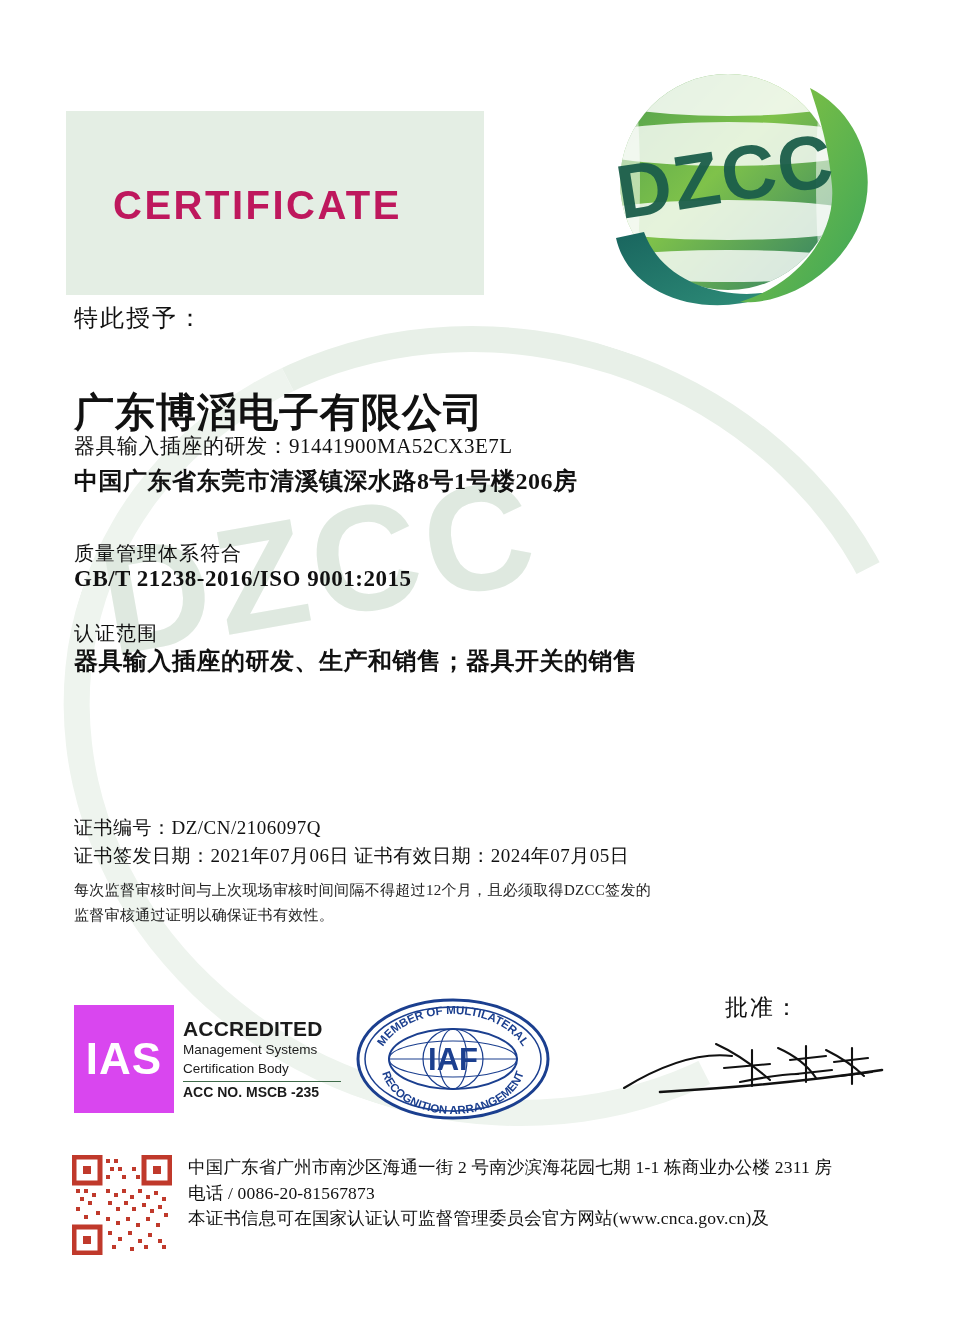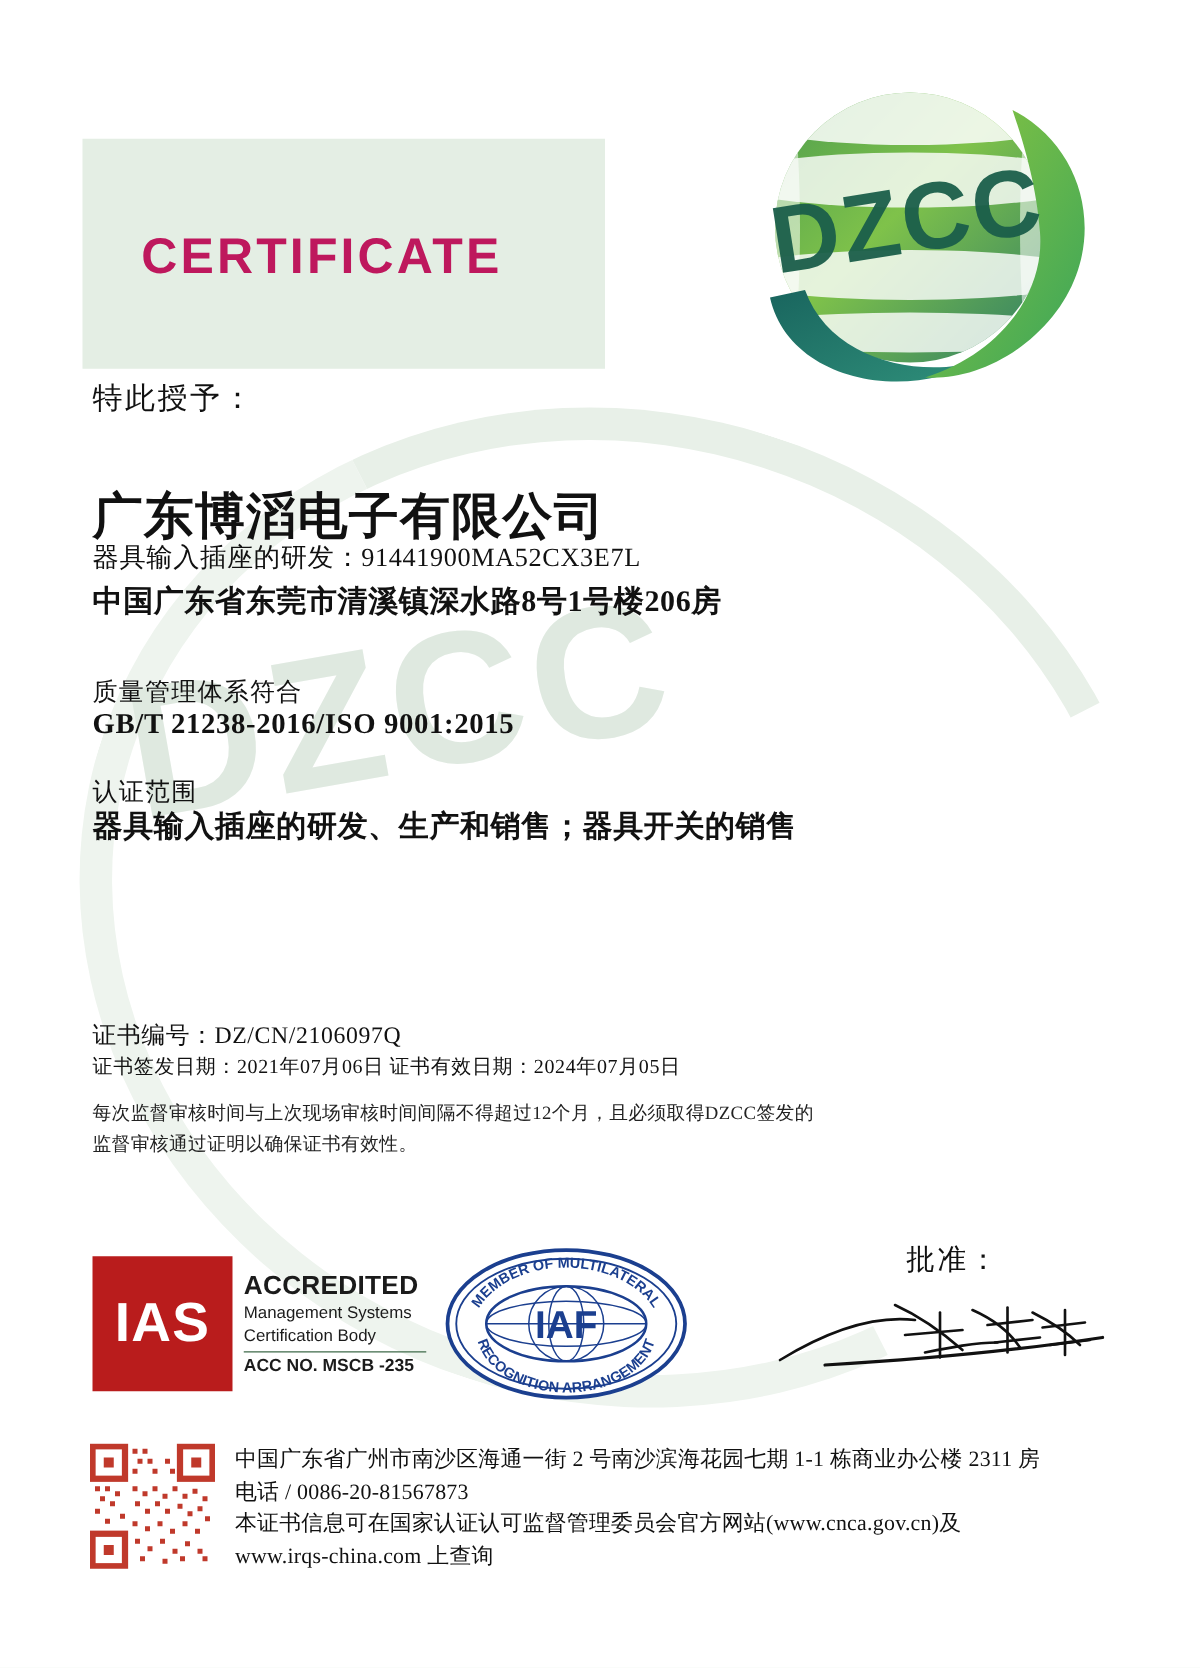--- a/index.html
+++ b/index.html
@@ -135,21 +135,21 @@
     font-weight: bold;
     letter-spacing: .5px;
   }
   .cert-no {
     left: 74px; top: 815px;
     font-size: 19px;
     letter-spacing: .5px;
   }
   .cert-dates {
     left: 74px; top: 843px;
-    font-size: 16px;
+    font-size: 19px;
     letter-spacing: .5px;
     text-align: right;
   }
   .note1 {
     left: 74px; top: 881px;
     font-size: 15px;
     letter-spacing: .3px;
     color: #222;
   }
   .note2 {
@@ -164,22 +164,22 @@
     position: absolute;
     left: 74px;
     top: 1005px;
     width: 267px;
     height: 108px;
     z-index: 3;
     display: flex;
     align-items: stretch;
   }
   .ias-box {
-    width: 112px;
-    background: #b91c1c;
+    width: 100px;
+    background: #d946ef;
     color: #fff;
     display: flex;
     align-items: center;
     justify-content: center;
     font-family: "Liberation Sans", sans-serif;
     font-weight: bold;
     font-size: 44px;
     letter-spacing: 1px;
   }
   .ias-right {
@@ -436,14 +436,13 @@
       <rect x="72" y="90" width="4" height="4"></rect>
         <rect x="90" y="90" width="4" height="4"></rect>
     </g>
   </svg>
 </div>
 
 <div class="footer">
   <div>中国广东省广州市南沙区海通一街 2 号南沙滨海花园七期 1-1 栋商业办公楼 2311 房</div>
   <div>电话 / 0086-20-81567873</div>
   <div>本证书信息可在国家认证认可监督管理委员会官方网站(www.cnca.gov.cn)及</div>
-  <div>www.irqs-china.com 上查询</div>
 </div>
 
 </body></html>

